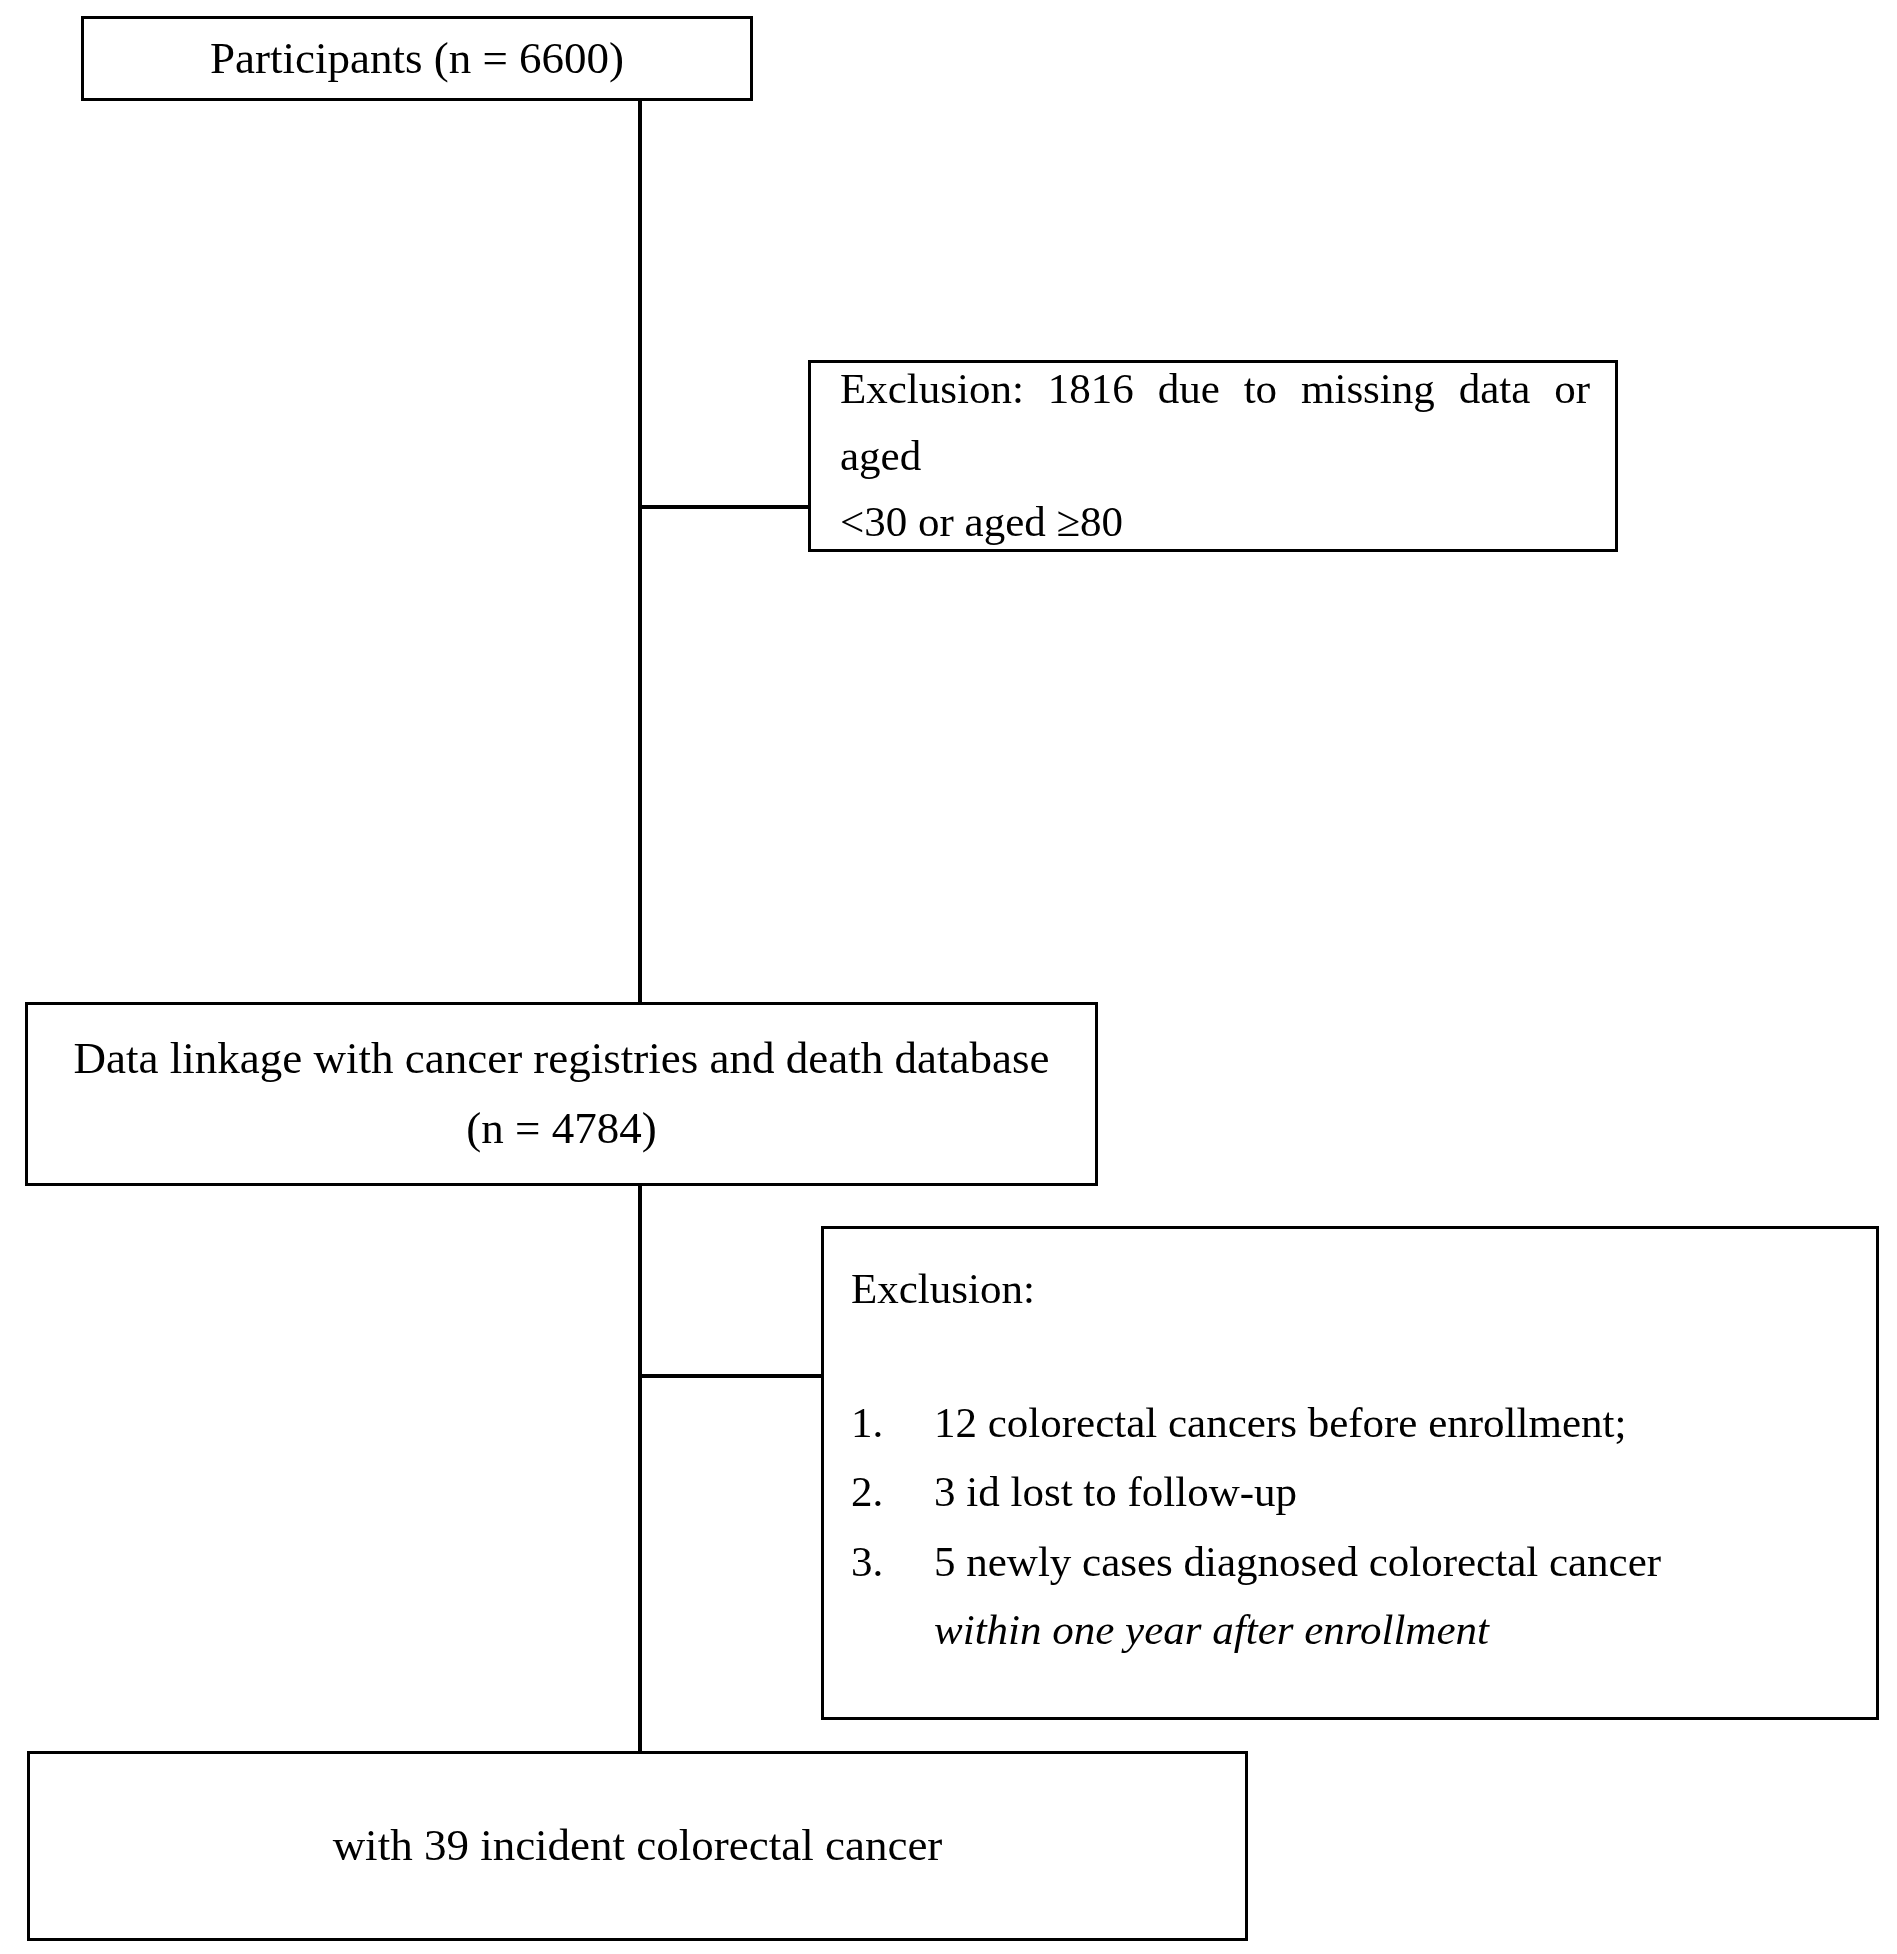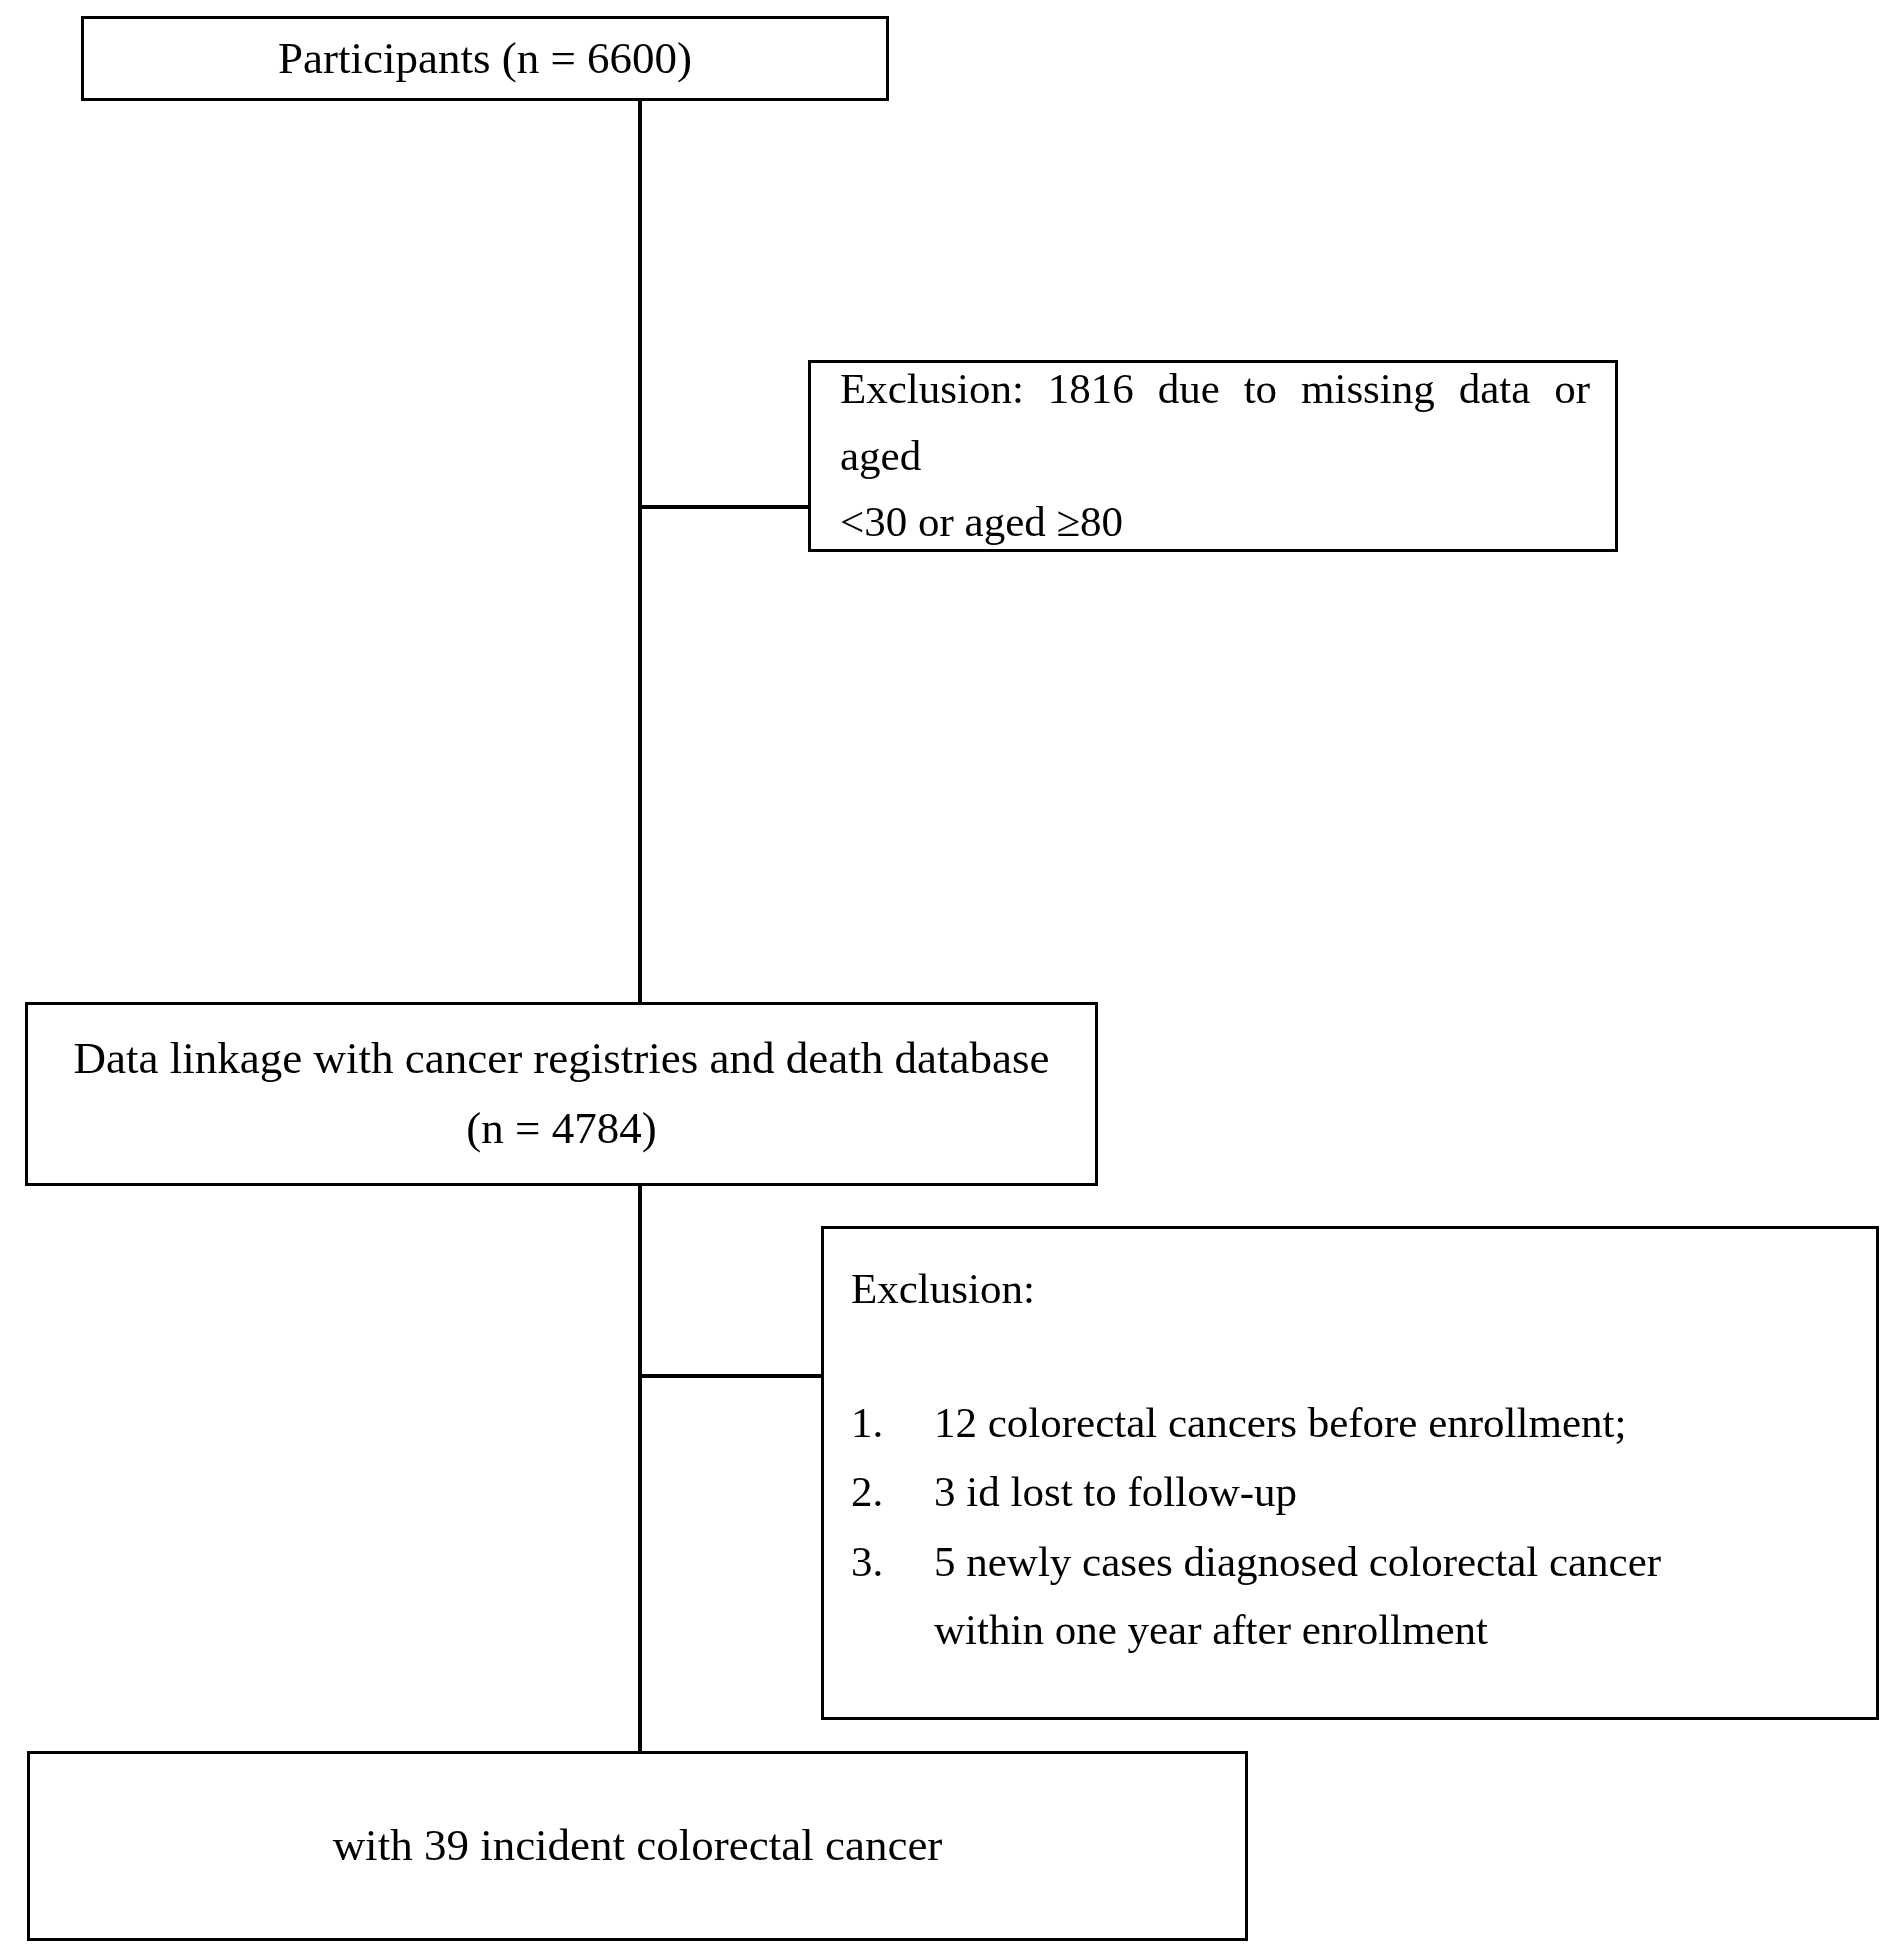--- a/index.html
+++ b/index.html
@@ -30,21 +30,21 @@
   .box-line {
     display: block;
     white-space: pre-wrap;
     line-height: 1.55;
   }
 
   
   #box-participants {
     left: 81px;
     top: 16.3px;
-    width: 808px;
+    width: 672px;
     height: 85px;
     align-items: center;
     justify-content: center;
   }
   #box-participants .box-line {
     font-size: 45px;
     text-align: center;
   }
 
   
@@ -109,20 +109,21 @@
   }
   .item-number {
     flex: 0 0 auto;
     width: 83px;
   }
   .item-text {
     flex: 1 1 auto;
   }
   .item-text .cont-line {
     display: block;
+    font-style: italic;
   }
 
   
   #box-final {
     left: 27px;
     top: 1751px;
     width: 1221px;
     height: 190px;
     align-items: center;
     justify-content: center;

